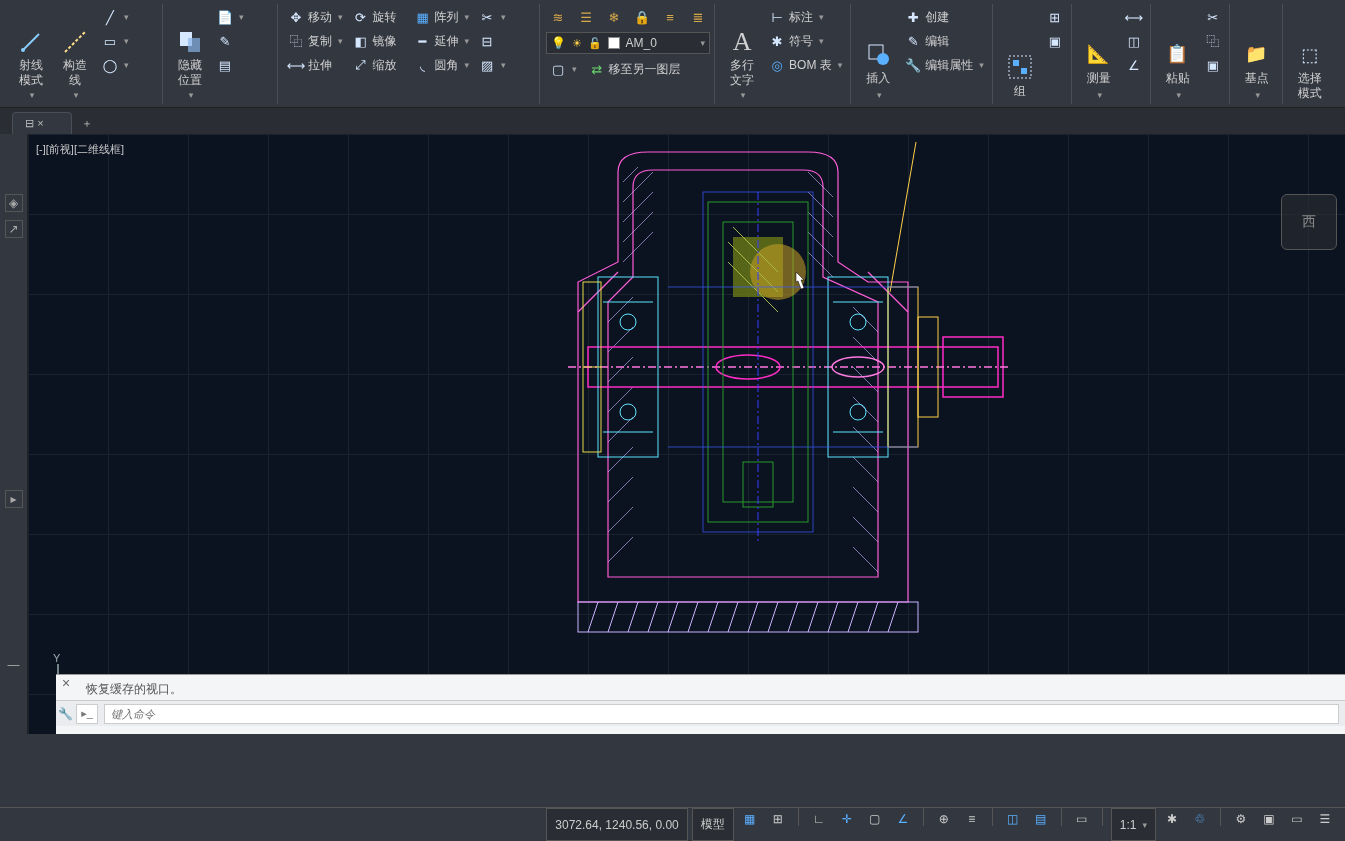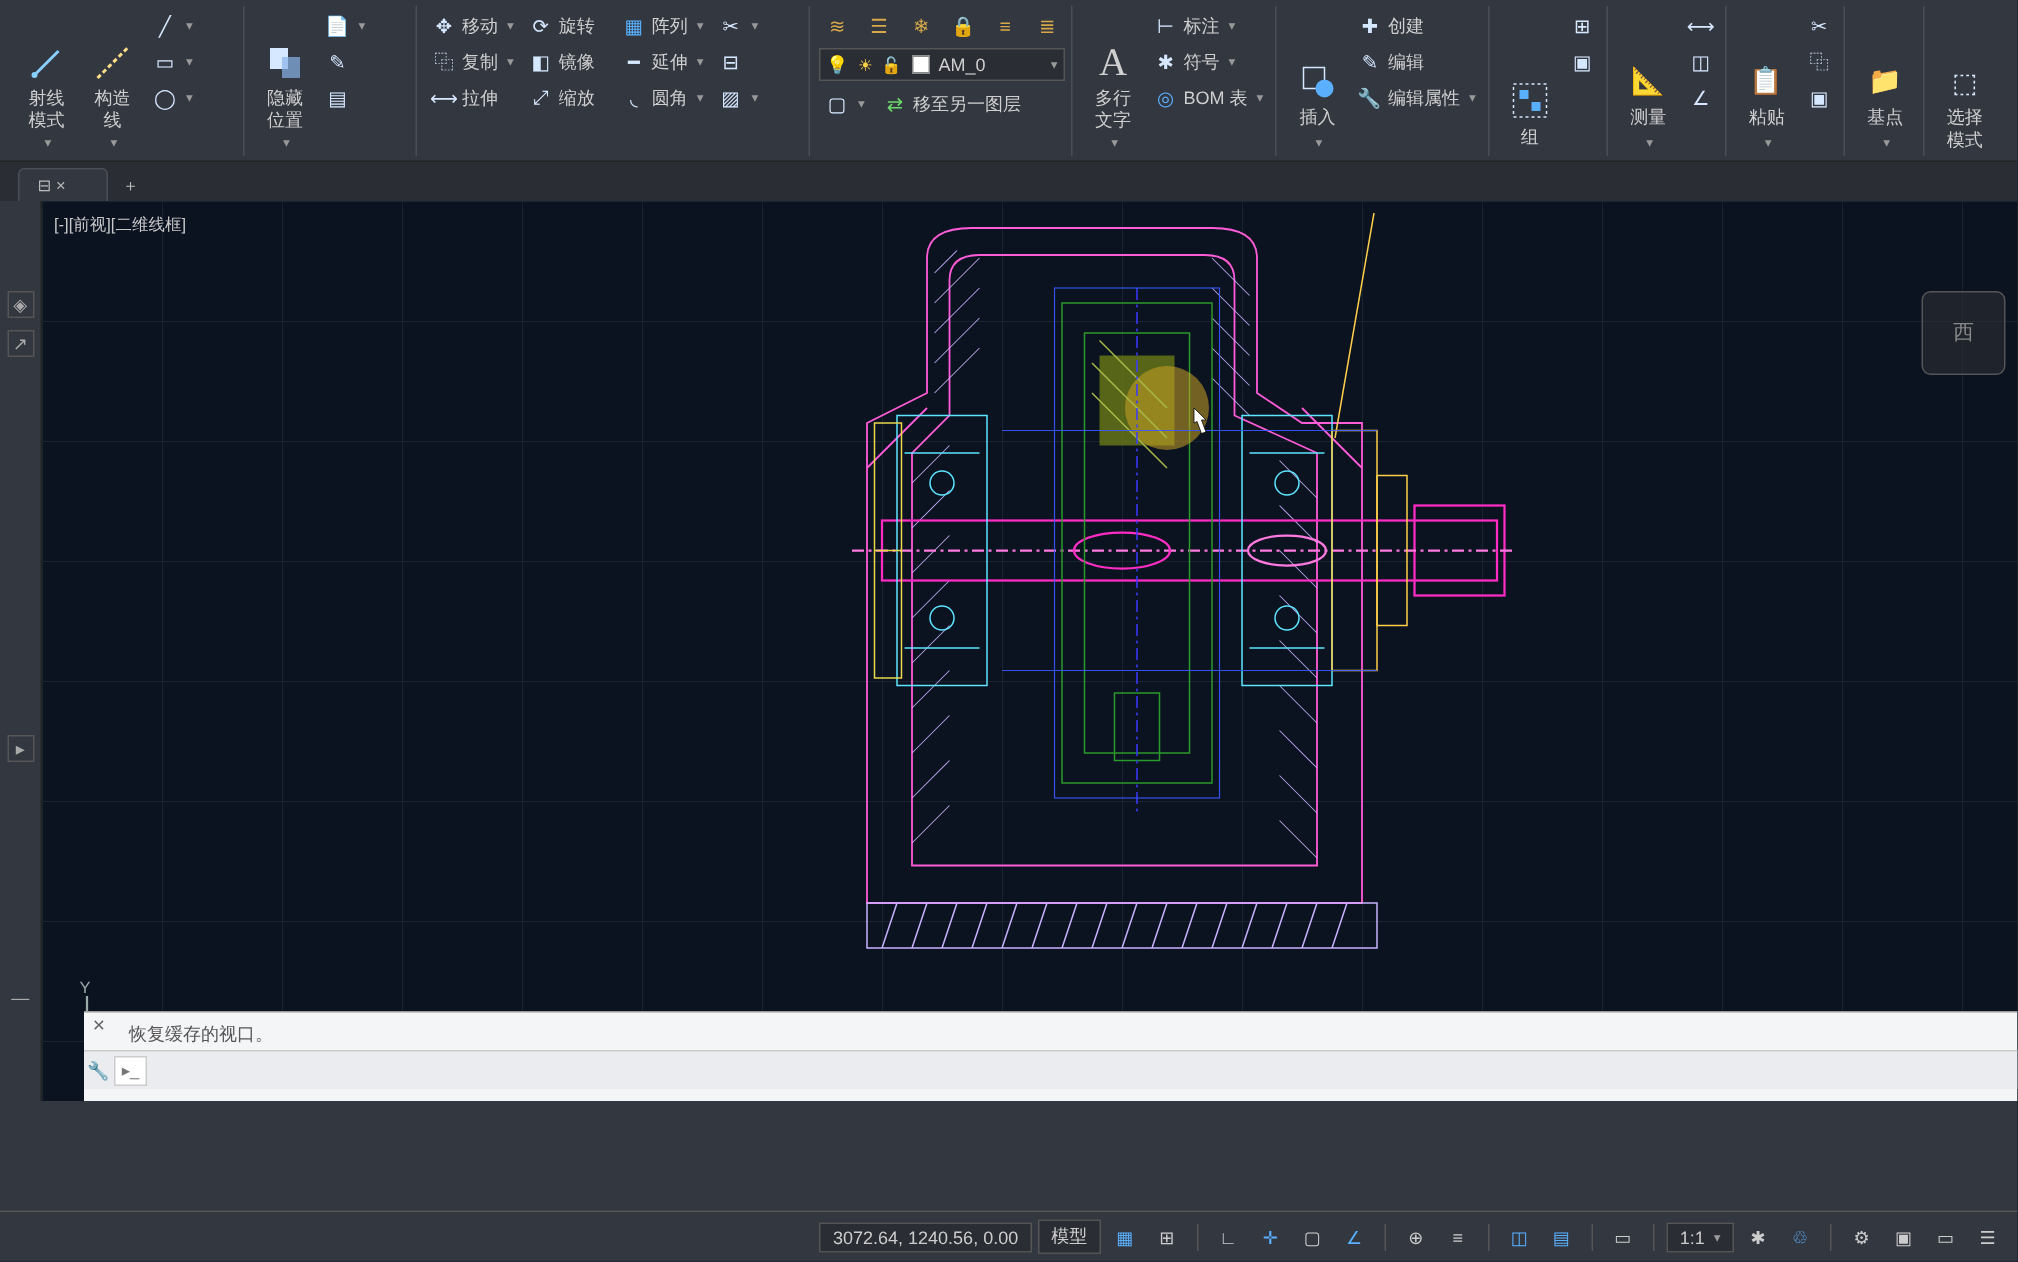--- a/index.html
+++ b/index.html
@@ -28,21 +28,21 @@
 .ucs{position:absolute;left:20px;bottom:20px;width:60px;height:60px}
 .ucs line{stroke:#9aa;stroke-width:1.5}
 .ucs text{fill:#9aa;font-size:11px}
 .viewcube{position:absolute;right:8px;top:60px;width:56px;height:56px;border:1px solid #555;background:#2a2d33aa;color:#888;font-size:14px;display:flex;align-items:center;justify-content:center;border-radius:6px;cursor:pointer}
 .cmd{position:absolute;left:28px;right:0;bottom:0;height:60px;background:#f4f5f7;border-top:1px solid #999;font-size:12px;color:#333}
 .cmd-history{padding:6px 10px 2px;color:#555}
 .cmd-line{display:flex;align-items:center;border-top:1px solid #ccc;background:#eaecef;height:26px}
 .cmd-x{width:20px;text-align:center;color:#666;cursor:pointer;font-size:14px}
 .cmd-w{width:20px;text-align:center;color:#666;cursor:pointer}
 .cmd-input{flex:1;background:#fff;border:1px solid #ccc;height:20px;margin:0 6px;padding:0 6px;font-style:italic;color:#999;font-size:11px}
-.status{position:absolute;left:0;bottom:0;width:1345px;height:34px;background:#333740;border-top:1px solid #555;display:flex;align-items:center;padding:0 8px;color:#ccc;font-size:12px;gap:4px}
+.status{position:absolute;left:0;bottom:0;width:1345px;height:34px;background:#333740;border-top:1px solid #555;display:flex;padding:0 8px;color:#ccc;font-size:12px;gap:4px}
 .status .spacer{flex:1}
 .st-field{background:#2a2d33;border:1px solid #555;padding:2px 8px;display:flex;align-items:center;gap:4px}
 .st-btn{width:24px;height:22px;display:flex;align-items:center;justify-content:center;cursor:pointer;border-radius:2px}
 .st-btn.on{color:#5ab0ff}
 .sep{width:1px;height:18px;background:#555;margin:0 4px}
 .drawing{position:absolute;left:520px;top:8px;width:470px;height:500px}
 </style>
 </head>
 <body>
 
@@ -478,20 +478,21 @@
       </div>
 
     <div class="cmd">
       <div style="display:flex">
         <div class="cmd-x">×</div>
         <div class="cmd-history">恢复缓存的视口。</div>
       </div>
       <div class="cmd-line">
         <div class="cmd-w">🔧</div>
         <div style="background:#fff;border:1px solid #ccc;height:20px;width:22px;display:flex;align-items:center;justify-content:center;color:#777;font-size:11px">▸_</div>
+        <input class="cmd-input" placeholder="键入命令" style="">
       </div>
     </div>
   </div>
 </div>
 
 <div class="status">
   <div class="spacer"></div>
   <div class="st-field">
       <span>3072.64, 1240.56, 0.00</span>
     </div>

